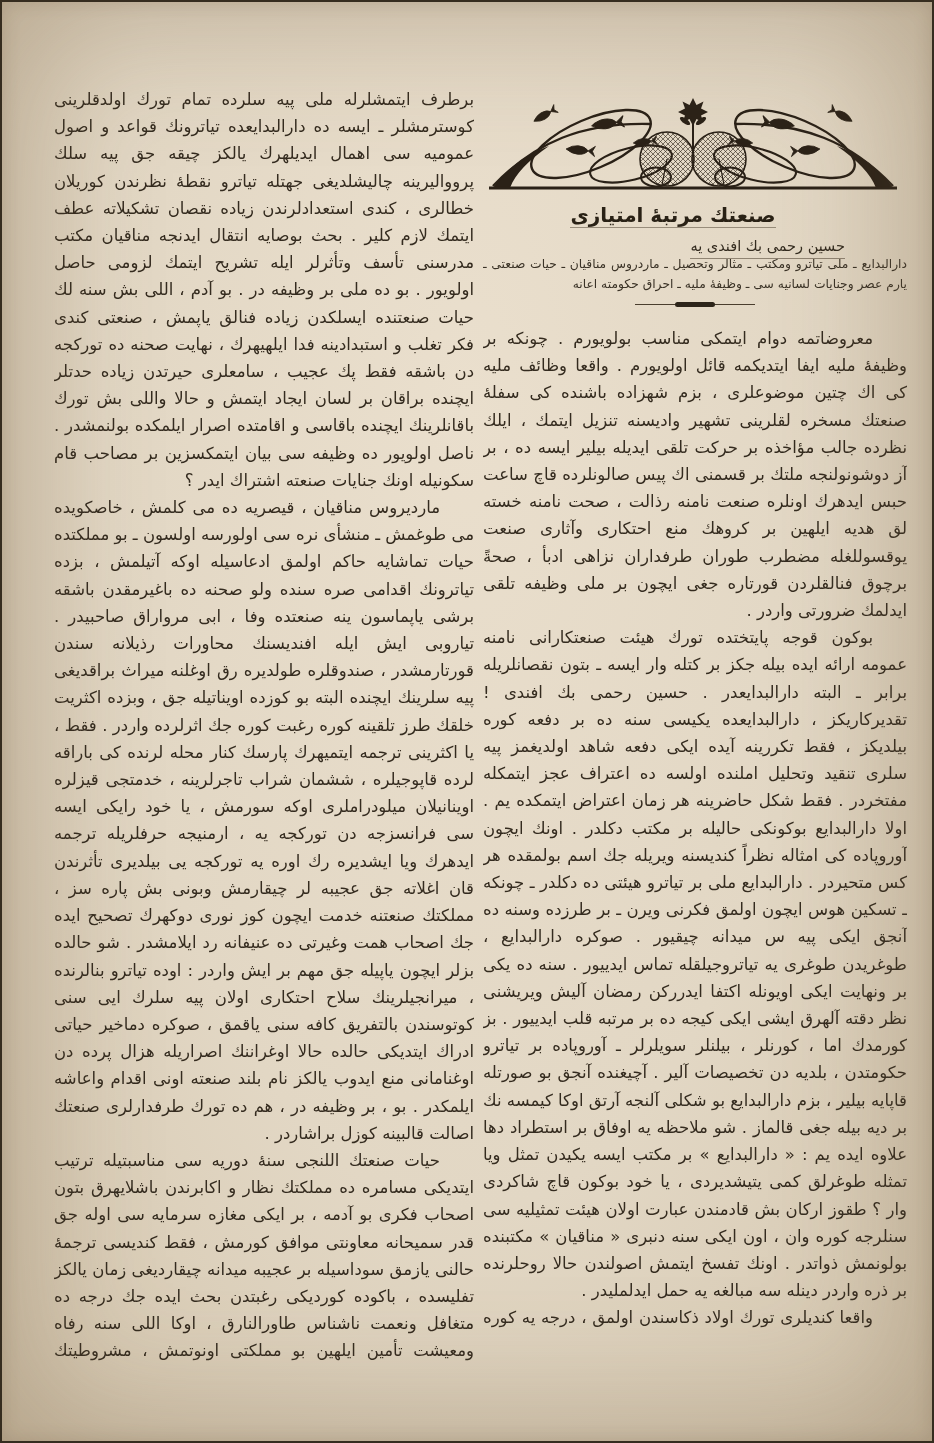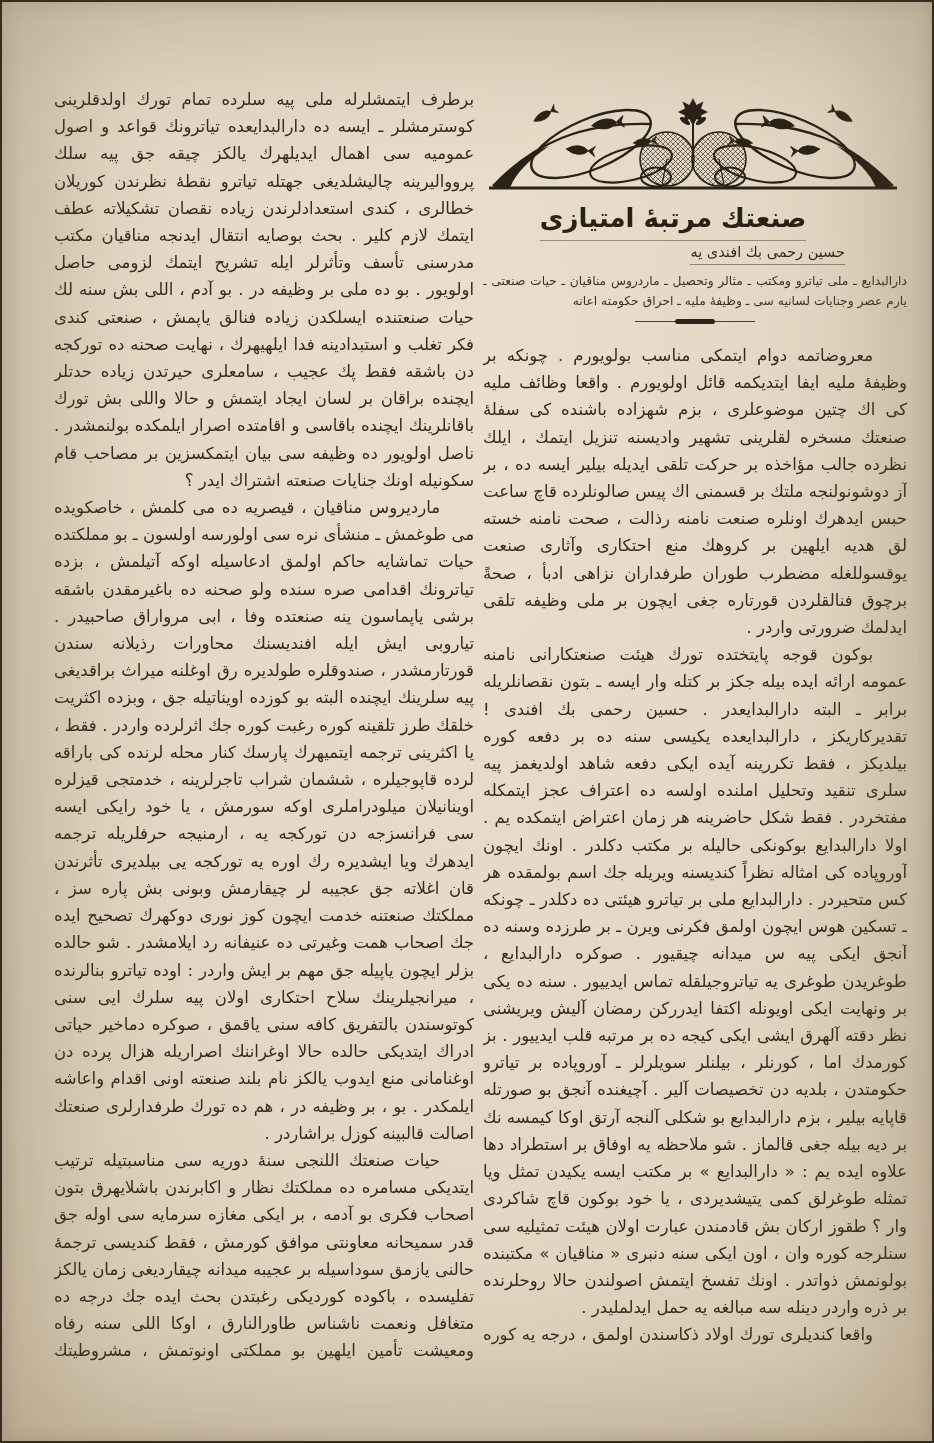--- a/index.html
+++ b/index.html
@@ -33,30 +33,29 @@
   }
   .body-text p.cont{text-indent:0;}
   .ornament{display:block;width:420px;height:104px;margin:6px 0 0 0;}
   .label-row{text-align:right;padding-right:64px;margin-top:3px;direction:rtl;}
   .label-row span{
     font-size:12px;color:#3a3226;
     border-bottom:1px solid rgba(74,62,46,.55);padding-bottom:3px;
   }
   .title-row{text-align:center;padding-right:44px;margin-top:5px;direction:rtl;}
   .title-row span{
-    font-size:26px;font-weight:bold;color:#292115;
-    border-bottom:1px solid rgba(74,62,46,.5);padding-bottom:7px;
+    font-size:20px;font-weight:bold;color:#292115;
+    border-bottom:1px solid rgba(74,62,46,.5);
   }
   .author-row{padding-right:62px;margin-top:9px;direction:rtl;}
   .author-row span{
     font-size:14.5px;color:#332b1f;
     border-bottom:1px solid rgba(74,62,46,.55);padding-bottom:4px;
   }
   .keywords{
-    margin-top:11px;
     font-size:12.3px;line-height:19.5px;
     direction:rtl;text-align:justify;text-align-last:right;
     color:#3a3226;
   }
   .divider{position:relative;width:120px;height:6px;margin:8px auto 9px auto;}
   .divider::before{
     content:"";position:absolute;left:0;right:0;top:2px;height:1px;background:#4a3e2e;
   }
   .divider::after{
     content:"";position:absolute;left:40px;top:0;width:40px;height:5px;

